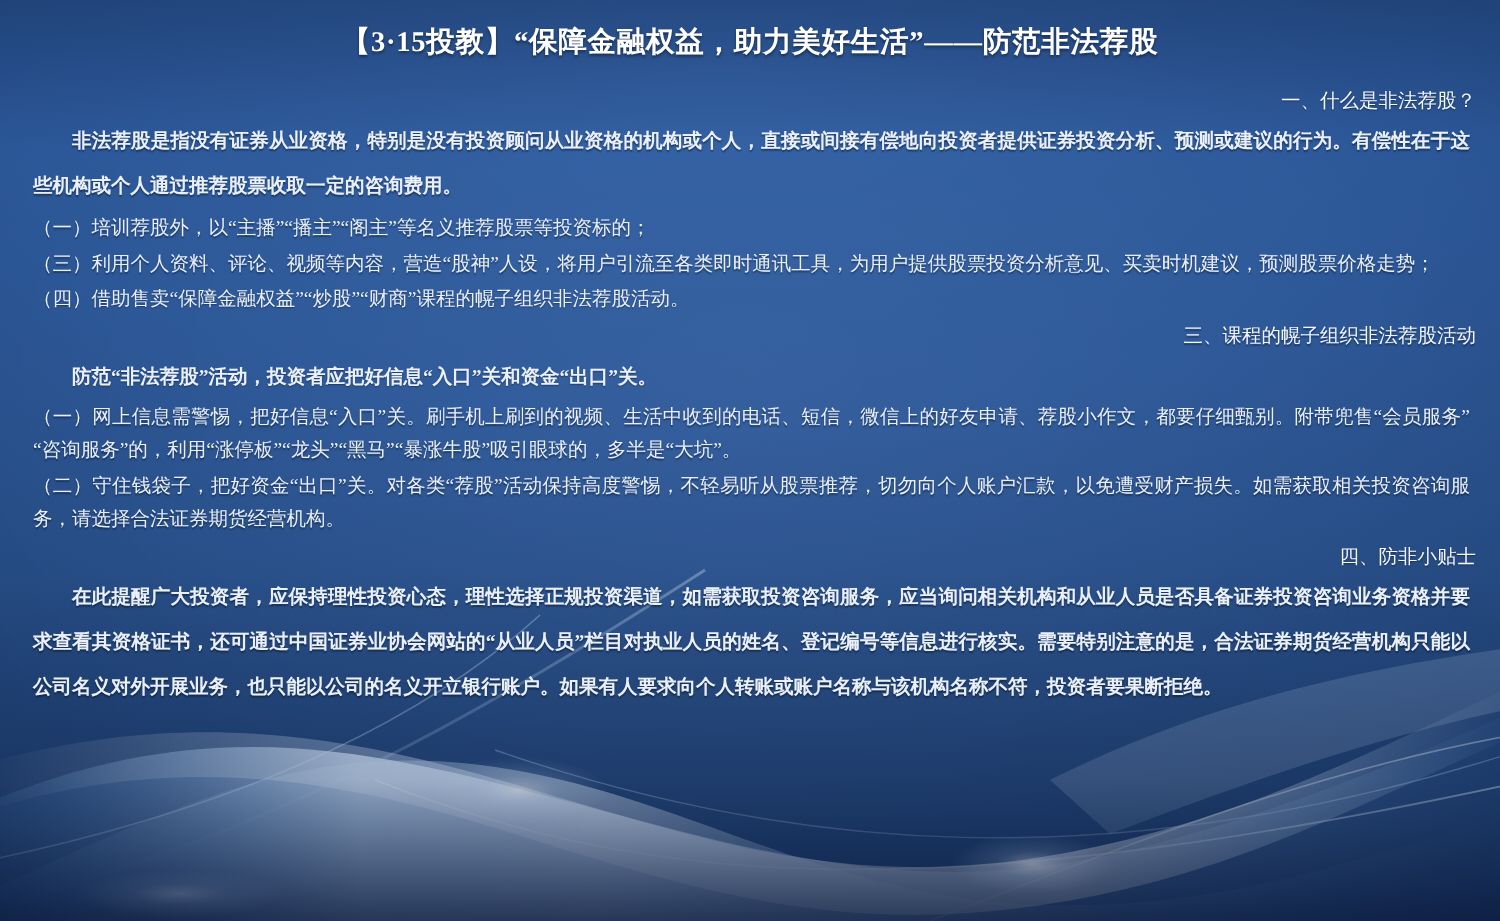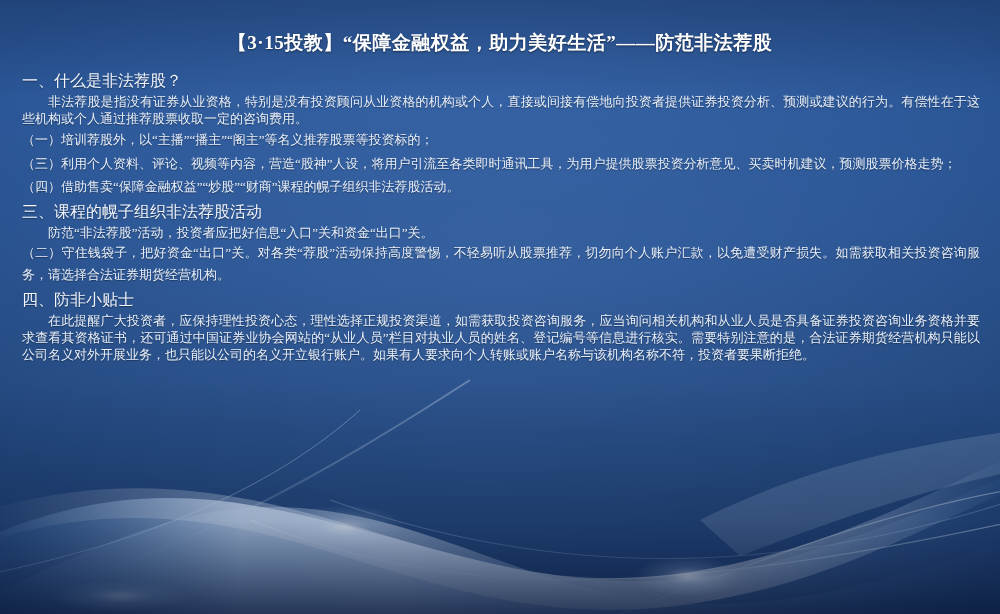--- a/index.html
+++ b/index.html
@@ -29,56 +29,58 @@
     background:
       linear-gradient(to bottom, rgba(10,24,55,0.30) 0%, rgba(10,24,55,0.0) 16%, rgba(10,24,55,0.0) 62%, rgba(8,20,48,0.35) 100%),
       radial-gradient(ellipse 900px 520px at 50% 40%, rgba(255,255,255,0.05) 0%, rgba(0,0,0,0) 70%);
     pointer-events: none;
   }
 
   
   .content {
     position: relative;
     z-index: 5;
-    padding: 24px 16px 0 16px;
+    padding: 10px 16px 0 16px;
     box-sizing: border-box;
   }
 
   .poster-title {
     text-align: center;
     font-size: 19px;
     font-weight: bold;
     letter-spacing: 0.5px;
     line-height: 30px;
     margin: 4px 0 12px 0;
     color: #ffffff;
     text-shadow: 0 1px 2px rgba(0,0,0,0.45);
     font-family: "Liberation Serif", "DejaVu Serif", serif;
   }
 
   .section { margin: 0 0 2px 0; }
 
   .sec-heading {
-    font-size: 16px;
+    font-size: 13px;
     line-height: 22px;
     margin: 2px 0 1px 0;
     padding-left: 6px;
     color: #f2f6fd;
     text-shadow: 0 1px 1px rgba(0,0,0,0.4);
+    text-align: right;
   }
 
   .para {
     font-size: 13px;
-    line-height: 17px;
+    line-height: 30px;
     margin: 0 0 1px 0;
     padding: 0 4px 0 6px;
     text-indent: 26px;
     text-align: justify;
     color: #e9f0fa;
     text-shadow: 0 1px 1px rgba(0,0,0,0.38);
+    font-weight: bold;
   }
 
   .item {
     font-size: 13px;
     line-height: 22.5px;
     margin: 0 0 1px 0;
     padding: 0 4px 0 6px;
     text-indent: 0;
     text-align: justify;
     color: #e9f0fa;
@@ -163,20 +165,21 @@
 
     <div class="section">
       <p class="item">（一）培训荐股外，以“主播”“播主”“阁主”等名义推荐股票等投资标的；</p>
       <p class="item">（三）利用个人资料、评论、视频等内容，营造“股神”人设，将用户引流至各类即时通讯工具，为用户提供股票投资分析意见、买卖时机建议，预测股票价格走势；</p>
       <p class="item">（四）借助售卖“保障金融权益”“炒股”“财商”课程的幌子组织非法荐股活动。</p>
     </div>
 
     <div class="section">
       <div class="sec-heading">三、课程的幌子组织非法荐股活动</div>
       <p class="para">防范“非法荐股”活动，投资者应把好信息“入口”关和资金“出口”关。</p>
+      <p class="item">（一）网上信息需警惕，把好信息“入口”关。刷手机上刷到的视频、生活中收到的电话、短信，微信上的好友申请、荐股小作文，都要仔细甄别。附带兜售“会员服务”“咨询服务”的，利用“涨停板”“龙头”“黑马”“暴涨牛股”吸引眼球的，多半是“大坑”。</p>
       <p class="item">（二）守住钱袋子，把好资金“出口”关。对各类“荐股”活动保持高度警惕，不轻易听从股票推荐，切勿向个人账户汇款，以免遭受财产损失。如需获取相关投资咨询服务，请选择合法证券期货经营机构。</p>
     </div>
 
     <div class="section">
       <div class="sec-heading">四、防非小贴士</div>
       <p class="para">在此提醒广大投资者，应保持理性投资心态，理性选择正规投资渠道，如需获取投资咨询服务，应当询问相关机构和从业人员是否具备证券投资咨询业务资格并要求查看其资格证书，还可通过中国证券业协会网站的“从业人员”栏目对执业人员的姓名、登记编号等信息进行核实。需要特别注意的是，合法证券期货经营机构只能以公司名义对外开展业务，也只能以公司的名义开立银行账户。如果有人要求向个人转账或账户名称与该机构名称不符，投资者要果断拒绝。</p>
     </div>
 
   </div>
 </div>

